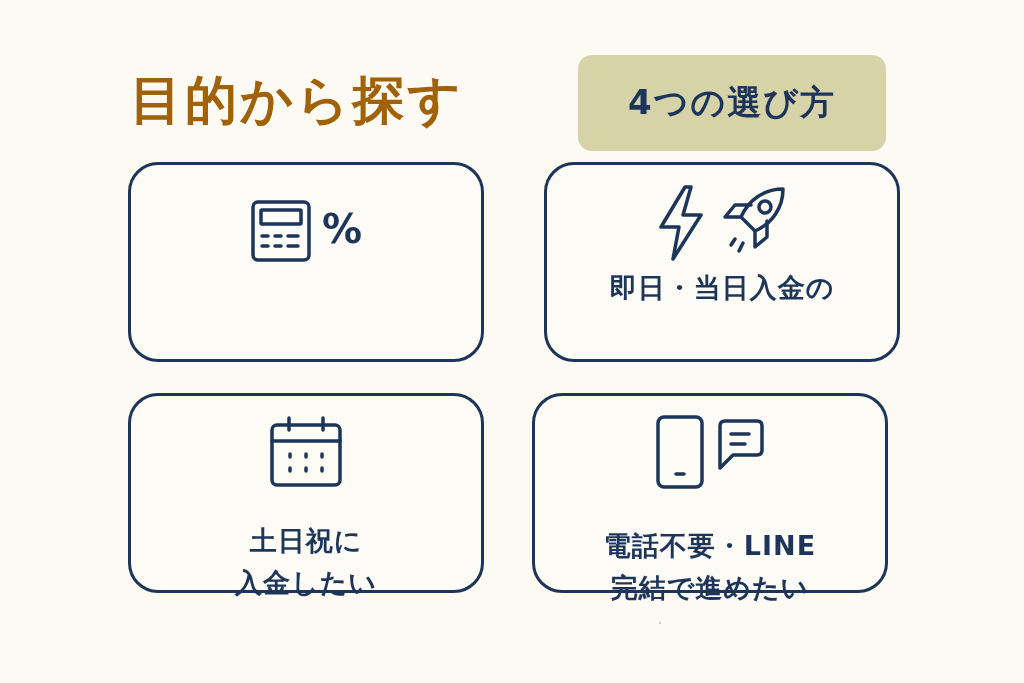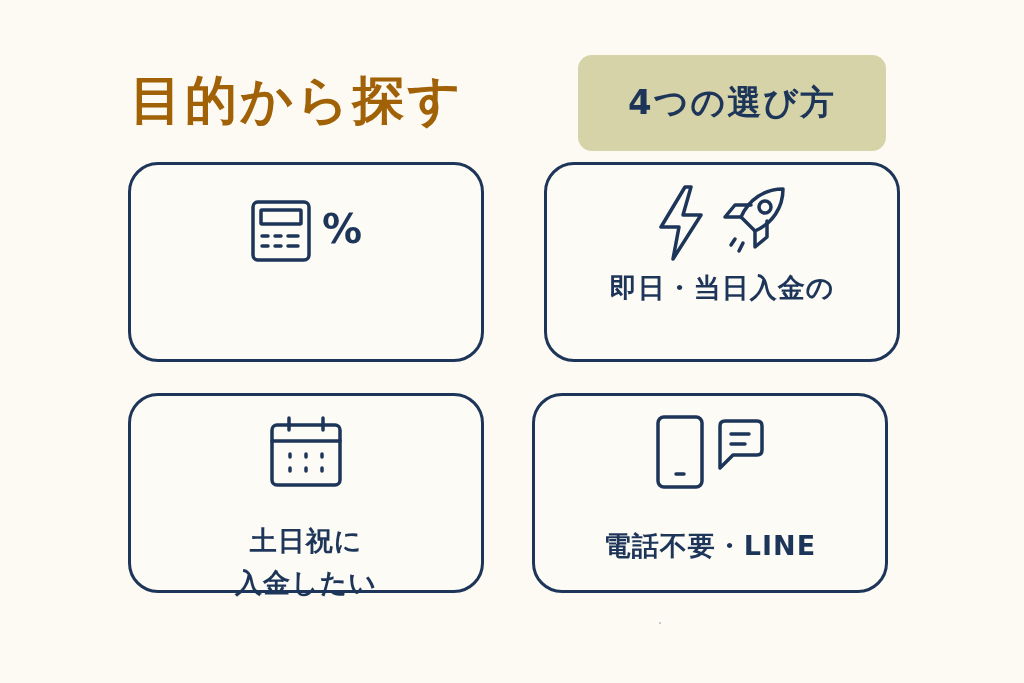--- a/index.html
+++ b/index.html
@@ -129,16 +129,17 @@
     <span style="margin-bottom:18px;">
       <svg width="50" height="54" viewBox="0 0 50 54" fill="none" stroke="#1d3559" stroke-width="3.5" stroke-linecap="round" stroke-linejoin="round">
         <path d="M10 3 L42 3 Q47 3 47 8 L47 32 Q47 37 42 37 L18 37 L5 50 L5 8 Q5 3 10 3 Z"></path>
         <line x1="16" y1="16" x2="34" y2="16"></line>
         <line x1="16" y1="26" x2="30" y2="26"></line>
       </svg>
     </span>
   </div>
   <div class="label">
     <div>電話不要・LINE</div>
+    <div>完結で進めたい</div>
   </div>
 </div>
 
 <div class="dot"></div>
 
 </body></html>

